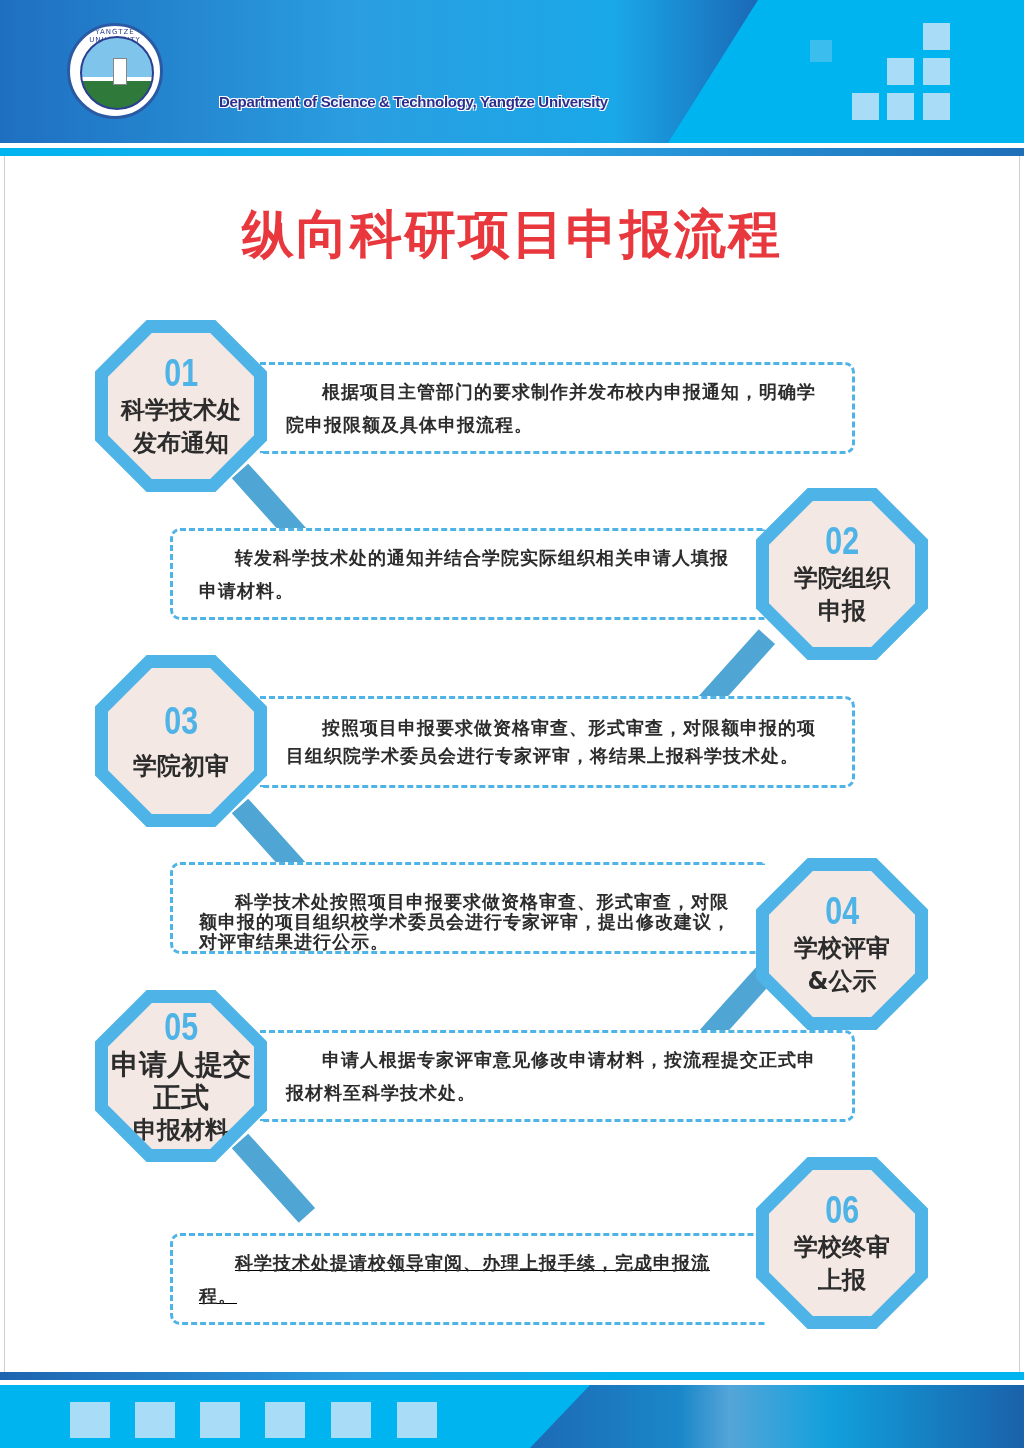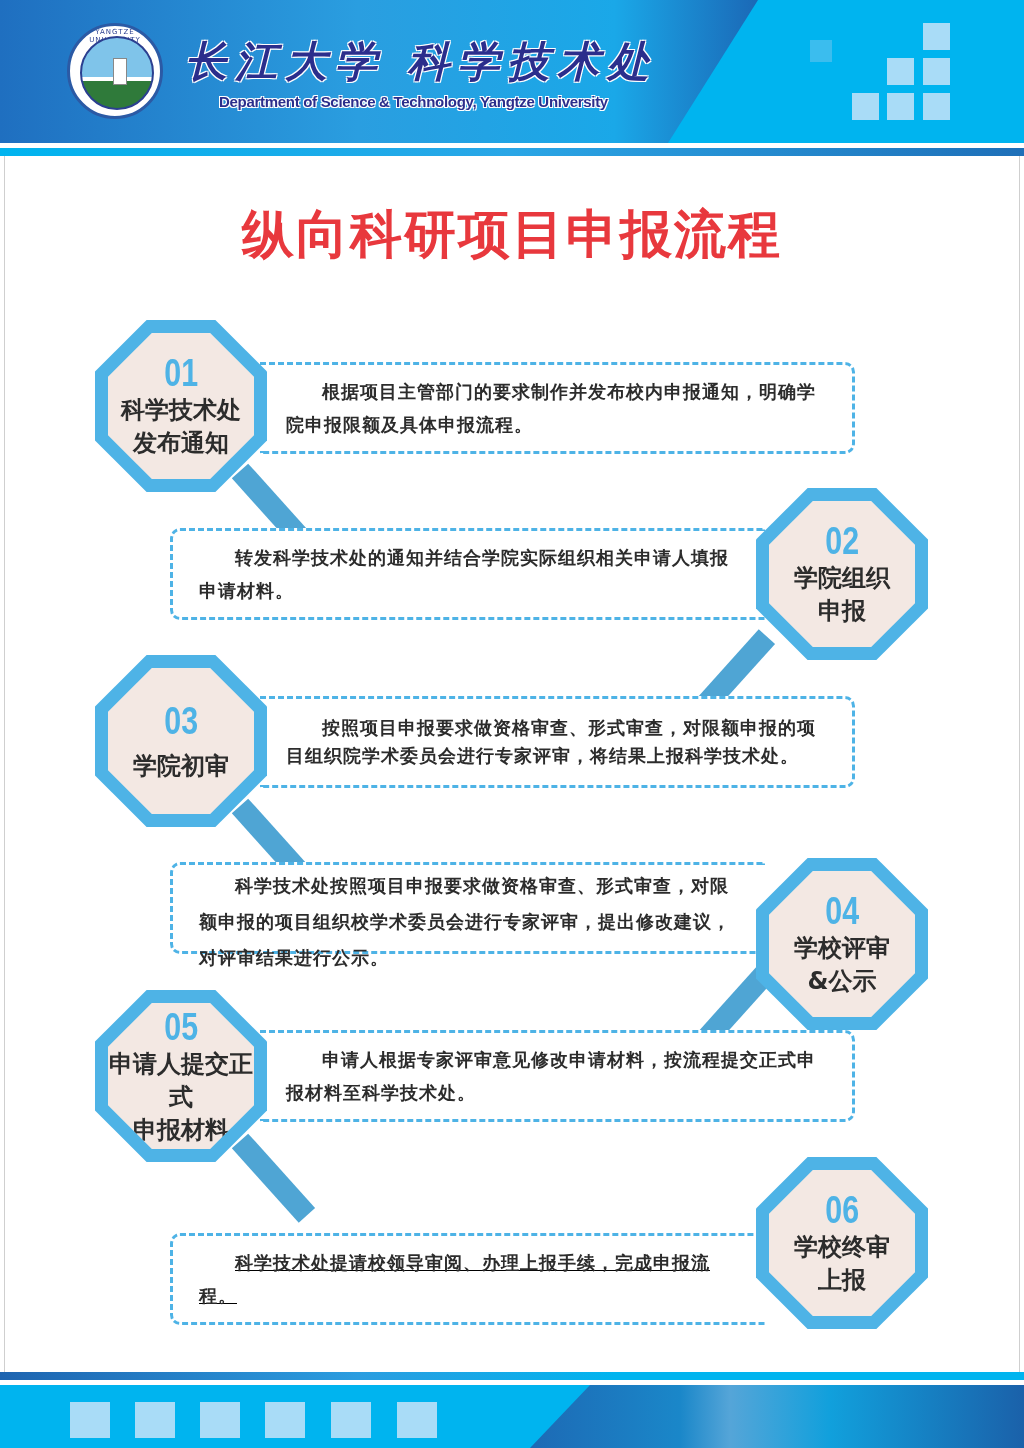--- a/index.html
+++ b/index.html
@@ -70,21 +70,20 @@
 <div class="frame-right"></div>
 
 <div class="header">
   <div class="header-right"></div>
   <div class="logo">
     <div class="logo-text">YANGTZE UNIVERSITY</div>
     <div class="logo-inner">
       <div class="logo-tower"></div>
     </div>
   </div>
-  <div class="brand-cn">长江大学 科学技术处</div>
   <div class="brand-en">Department of Science &amp; Technology, Yangtze University</div>
   <div class="sq faint" style="left:810px;top:40px;"></div>
   <div class="sq" style="left:923px;top:23px;"></div>
   <div class="sq" style="left:887px;top:58px;"></div>
   <div class="sq" style="left:923px;top:58px;"></div>
   <div class="sq" style="left:852px;top:93px;"></div>
   <div class="sq" style="left:887px;top:93px;"></div>
   <div class="sq" style="left:923px;top:93px;"></div>
 </div>
 <div class="header-stripe-white"></div>
@@ -124,37 +123,37 @@
   <div class="desc-text" style="line-height:28px;">按照项目申报要求做资格审查、形式审查，对限额申报的项目组织院学术委员会进行专家评审，将结果上报科学技术处。</div>
 </div>
 <div class="octagon-outer" style="left:95px;top:655px;">
   <div class="octagon-inner">
     <div class="step-num">03</div>
     <div class="step-label" style="margin-top:8px;">学院初审</div>
   </div>
 </div>
 
 <div class="desc-box right" style="left:170px;top:862px;width:595px;height:92px;">
-  <div class="desc-text" style="line-height:36px;margin-top:28px;">科学技术处按照项目申报要求做资格审查、形式审查，对限额申报的项目组织校学术委员会进行专家评审，提出修改建议，对评审结果进行公示。</div>
+  <div class="desc-text" style="line-height:20px;margin-top:28px;">科学技术处按照项目申报要求做资格审查、形式审查，对限额申报的项目组织校学术委员会进行专家评审，提出修改建议，对评审结果进行公示。</div>
 </div>
 <div class="octagon-outer" style="left:756px;top:822px;margin-top:36px;">
   <div class="octagon-inner">
     <div class="step-num">04</div>
     <div class="step-label">学校评审</div>
     <div class="step-label">&amp;公示</div>
   </div>
 </div>
 
 <div class="desc-box left" style="left:260px;top:1030px;width:595px;height:92px;">
   <div class="desc-text">申请人根据专家评审意见修改申请材料，按流程提交正式申报材料至科学技术处。</div>
 </div>
 <div class="octagon-outer" style="left:95px;top:990px;">
   <div class="octagon-inner">
     <div class="step-num">05</div>
-    <div class="step-label" style="width:160px;font-size:24px;">申请人提交正式</div>
+    <div class="step-label" style="width:160px;font-size:28px;">申请人提交正式</div>
     <div class="step-label">申报材料</div>
   </div>
 </div>
 
 <div class="desc-box right" style="left:170px;top:1233px;width:595px;height:92px;text-decoration:underline;">
   <div class="desc-text">科学技术处提请校领导审阅、办理上报手续，完成申报流程。</div>
 </div>
 <div class="octagon-outer" style="left:756px;top:1157px;">
   <div class="octagon-inner">
     <div class="step-num">06</div>

